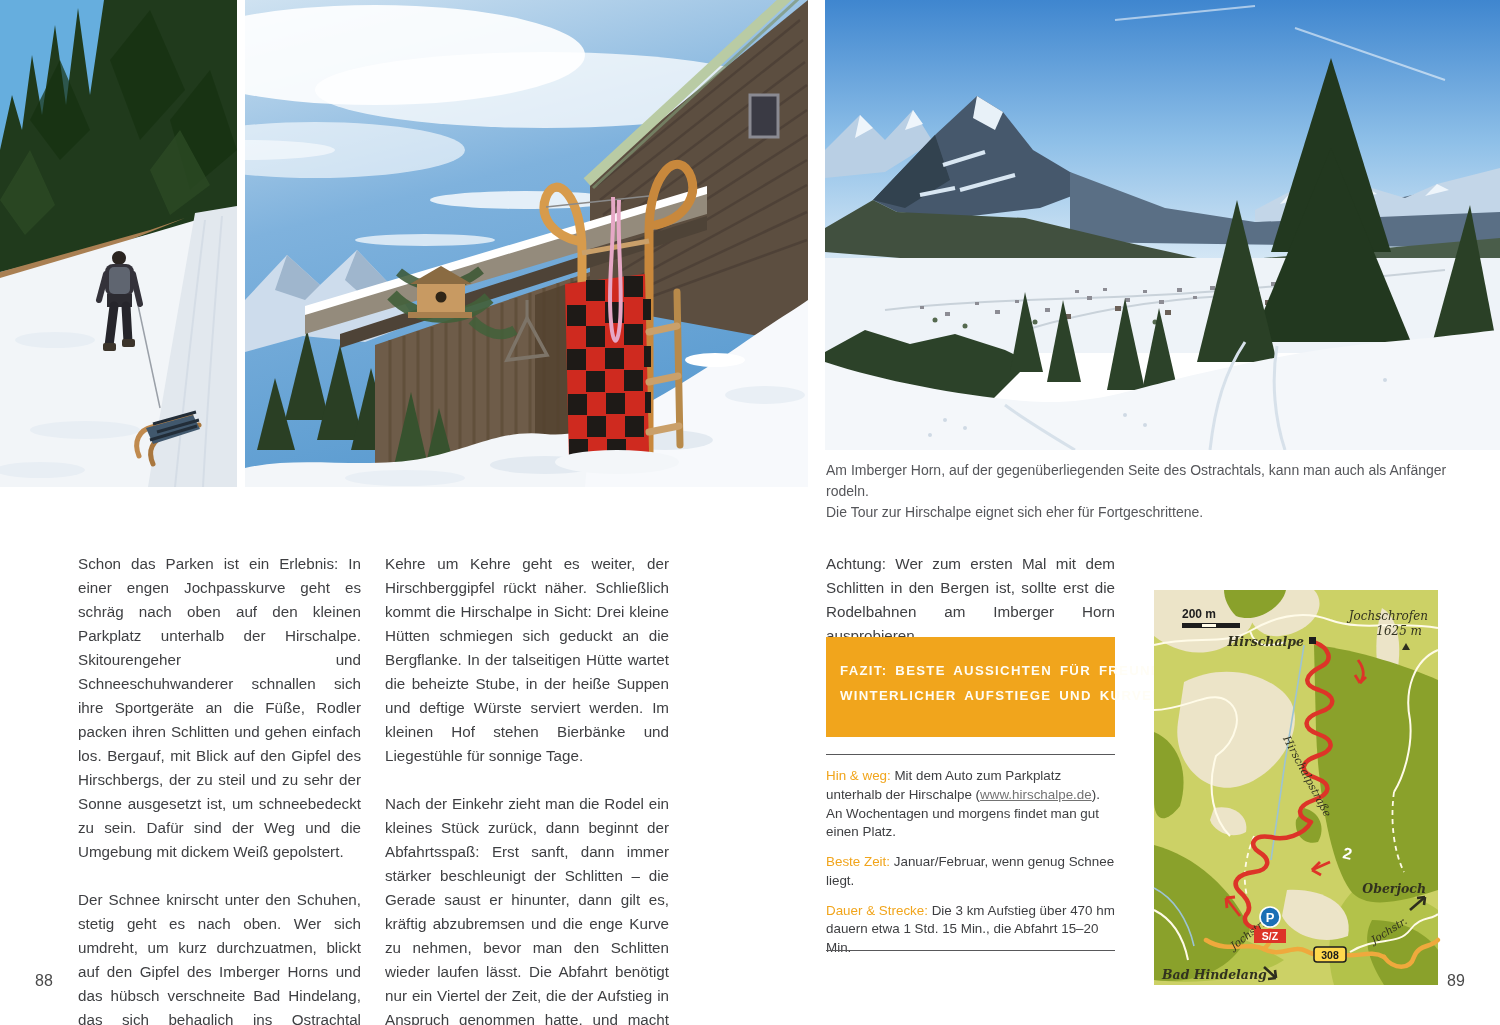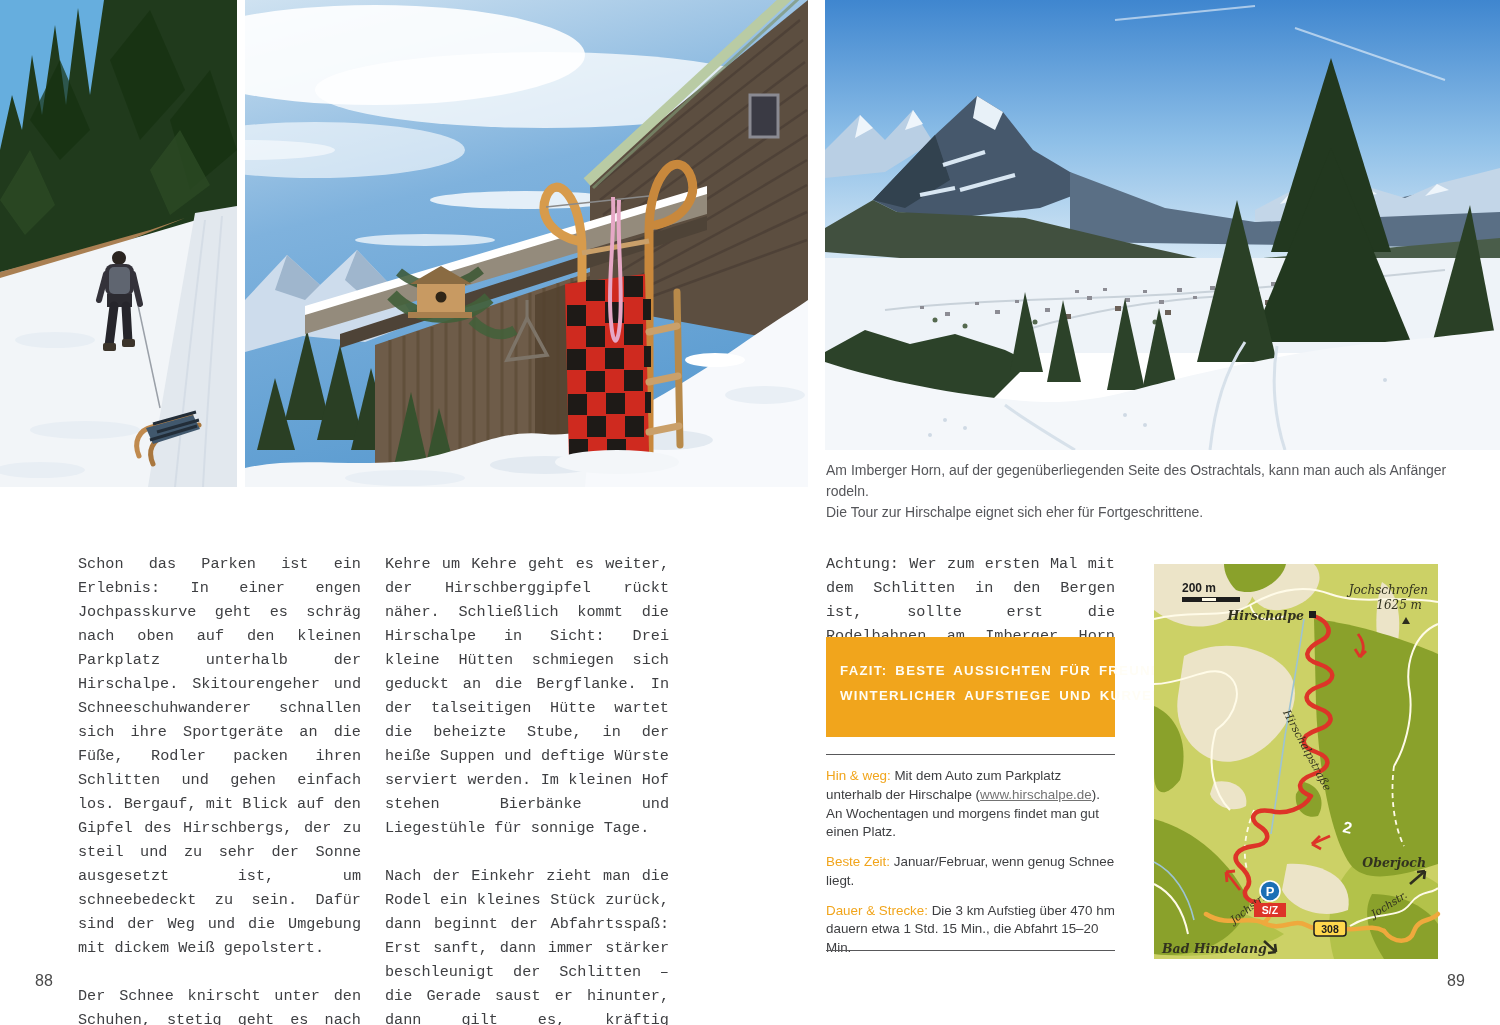--- a/index.html
+++ b/index.html
@@ -10,41 +10,41 @@
   #photo-mid{left:245px;width:563px;height:487px;}
   #photo-right{left:825px;width:675px;height:450px;}
   .photo svg{display:block;width:100%;height:100%;}
 
   .caption{position:absolute;left:826px;top:460px;width:645px;font-size:14px;line-height:1.5;color:#55565a;}
 
   .col{position:absolute;top:552px;font-size:15.2px;line-height:24px;text-align:justify;}
   #col1{left:78px;width:283px;}
   #col2{left:385px;width:284px;}
   #col3{left:826px;width:289px;}
-  .col p{margin:0 0 24px 0;font-family:Liberation Mono, monospace;}
+  .col p{margin:0 0 24px 0;}
 
   .fazit{position:absolute;left:826px;top:637px;width:289px;height:100px;background:#F1A51C;
          box-sizing:border-box;padding:21px 14px 0 14px;color:#fffdf5;font-weight:bold;
          font-size:13.2px;line-height:1.92;letter-spacing:1.3px;word-spacing:3px;}
   .fazit div{white-space:nowrap;}
 
   .rule{position:absolute;left:826px;width:289px;height:1px;background:#58585a;}
   #rule-top{top:754px;}
   #rule-bottom{top:950px;}
 
   .info{position:absolute;left:826px;top:767px;width:289px;font-size:13.4px;line-height:1.4;color:#3e3f42;}
   .info p{margin:0 0 11px 0;}
   .info .label{color:#F1A51C;font-weight:normal;}
   .info a{color:#737373;}
 
   .pagenum{position:absolute;top:972px;font-size:16px;color:#4a4a4a;}
   #pagenum-left{left:35px;}
   #pagenum-right{left:1447px;}
 
-  .map{position:absolute;left:1138px;top:564px;width:316px;height:395px;}
+  .map{position:absolute;left:1138px;top:590px;width:316px;height:395px;}
   .map svg{display:block;width:100%;height:100%;}
   .map-label{font-family:"DejaVu Serif",serif;font-style:italic;fill:#32321f;}
   .map-label-bold{font-weight:bold;}
   .map-scale-text{font-family:"Liberation Sans",sans-serif;font-weight:bold;fill:#1d1d1d;}
   .map-badge-text{font-family:"Liberation Sans",sans-serif;font-weight:bold;fill:#1d1d1d;}
   .map-white-text{font-family:"Liberation Sans",sans-serif;font-weight:bold;fill:#ffffff;}
 </style>
 </head>
 <body>
 

